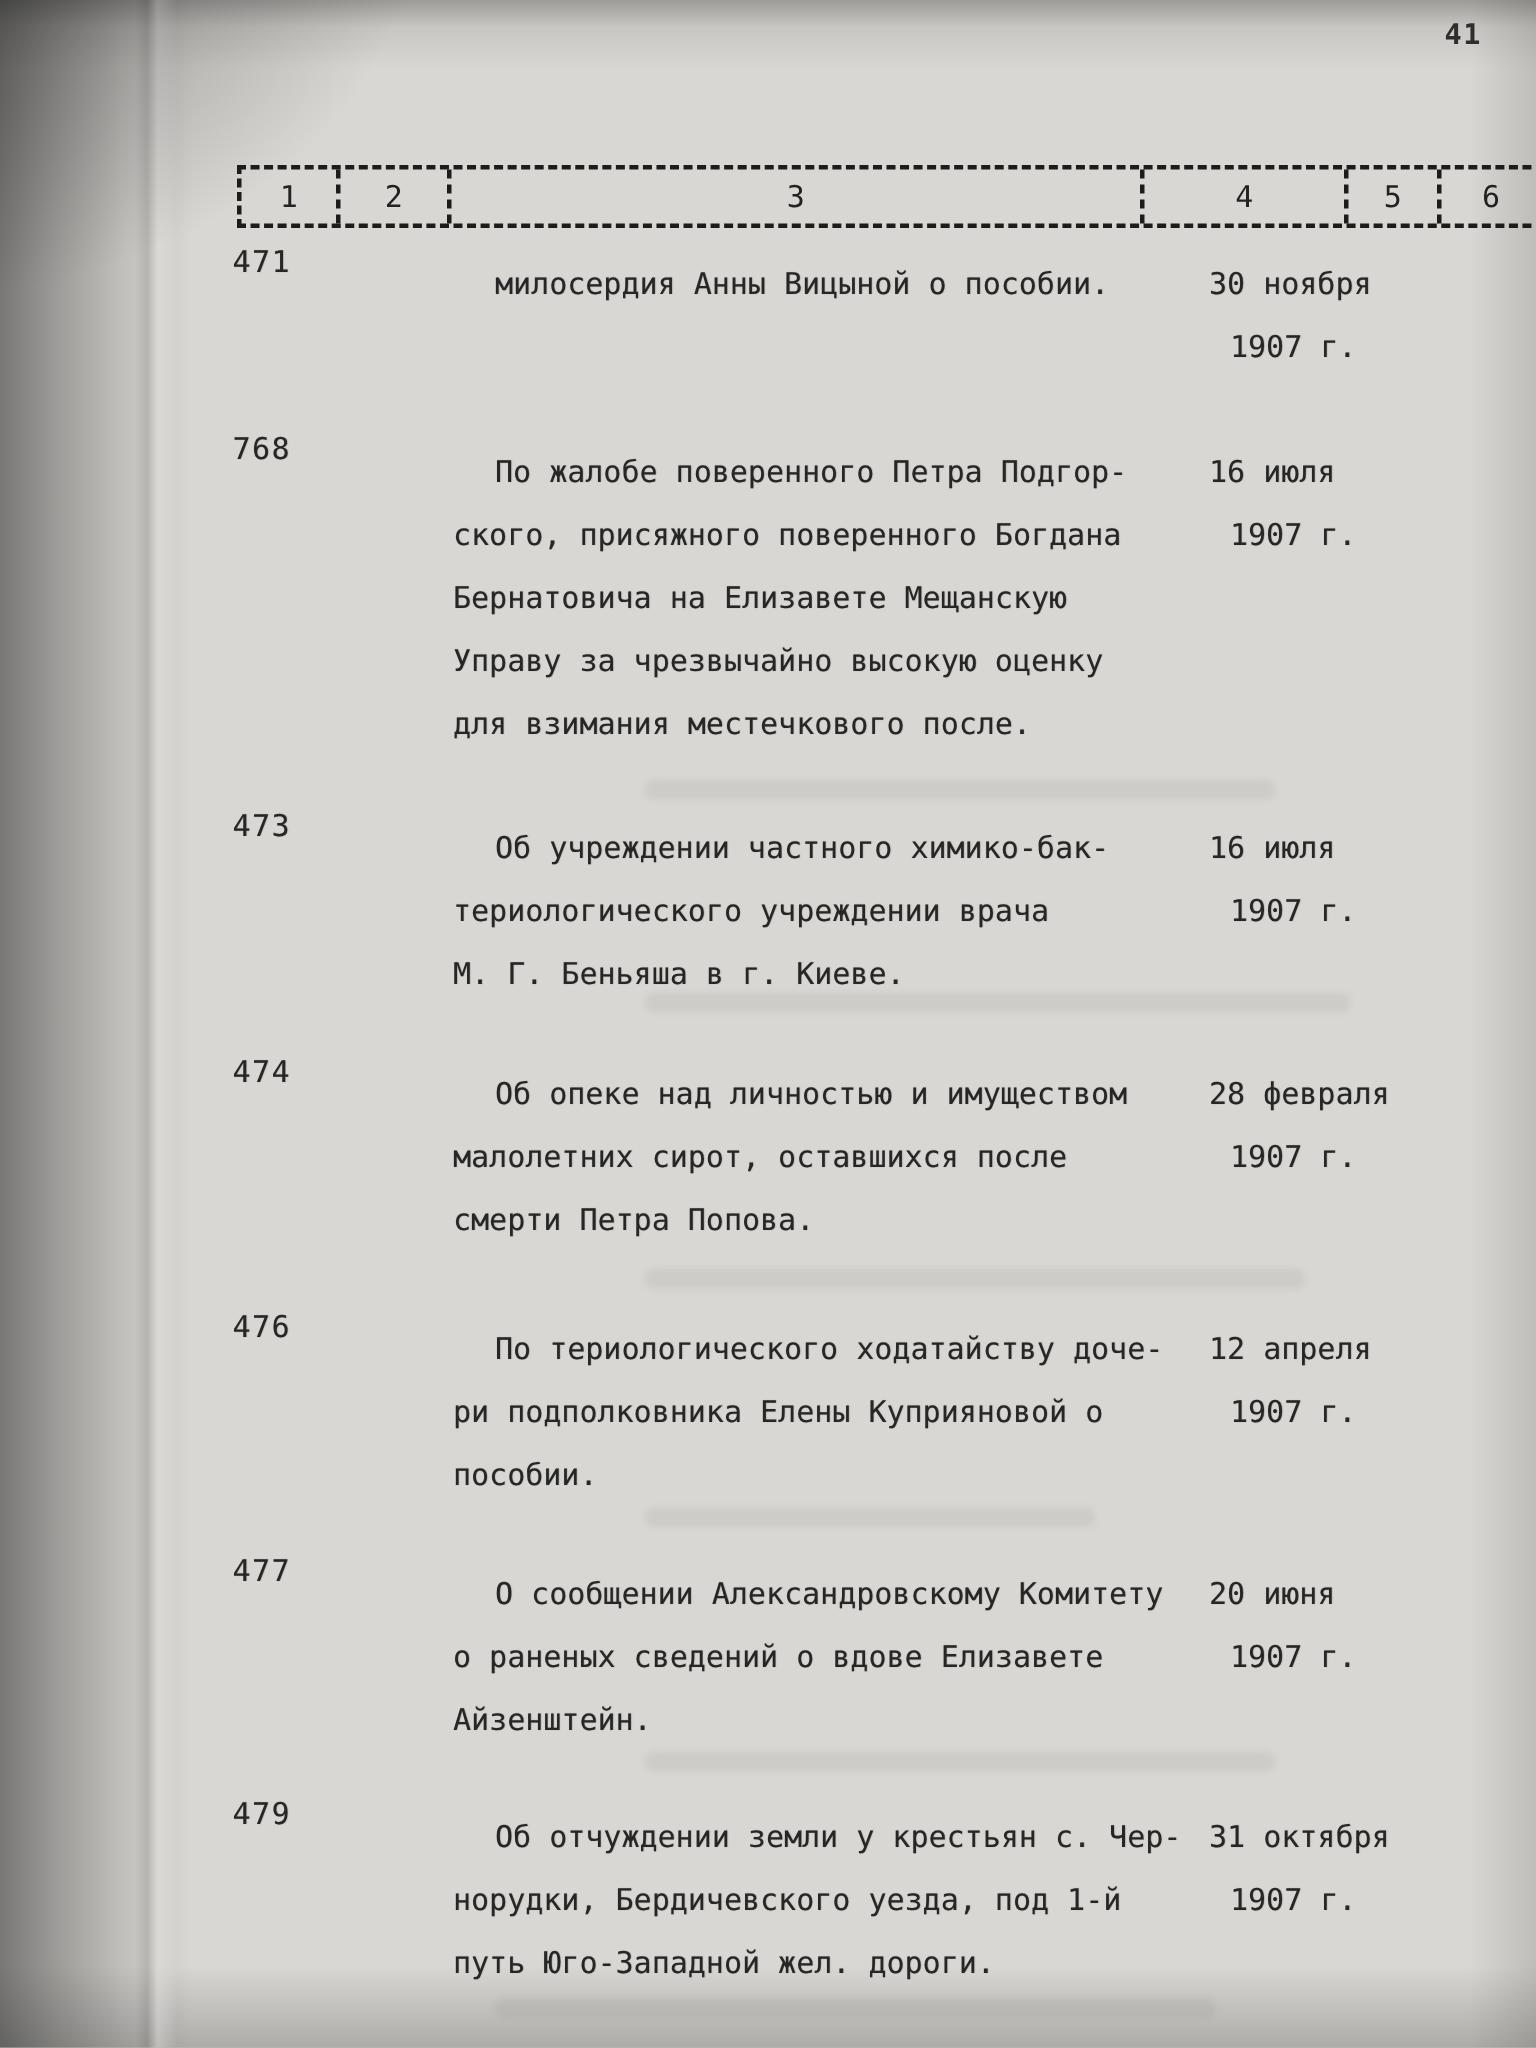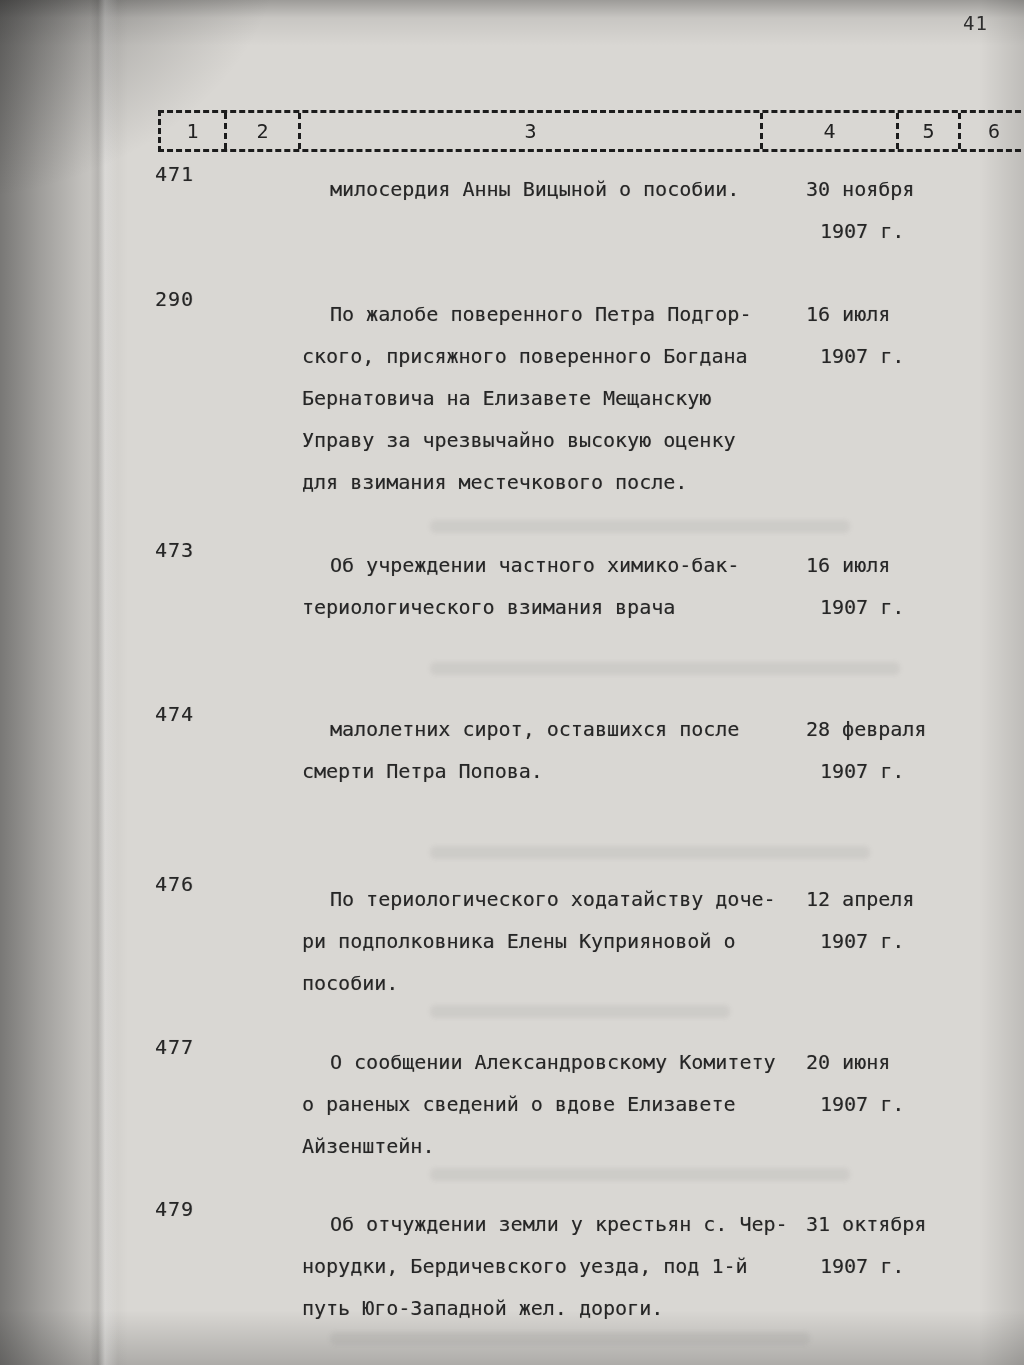--- a/index.html
+++ b/index.html
@@ -32,20 +32,21 @@
     filter: blur(2px);
     border-radius: 6px;
   }
   .page-number {
     position: absolute;
     top: 12px;
     left: 963px;
     font-size: 19px;
     color: #2e2e2e;
     letter-spacing: 1px;
+    font-weight: bold;
   }
   
   .header-table {
     position: absolute;
     top: 110px;
     left: 158px;
     width: 872px;
     height: 42px;
     display: flex;
     box-sizing: border-box;
@@ -150,47 +151,49 @@
         <div class="entry-number">471</div>
         <div class="entry-text">
           <div class="line">милосердия Анны Вицыной о пособии.</div>
         </div>
         <div class="entry-date">
           <div class="date-line d1">30 ноября</div>
           <div class="date-line d2">1907 г.</div>
         </div>
       </div>
       <div class="entry">
-        <div class="entry-number">290</div>
+        <div class="entry-number">768</div>
         <div class="entry-text">
           <div class="line">По жалобе поверенного Петра Подгор-</div>
           <div class="line">ского, присяжного поверенного Богдана</div>
           <div class="line">Бернатовича на Елизавете Мещанскую</div>
           <div class="line">Управу за чрезвычайно высокую оценку</div>
           <div class="line">для взимания местечкового после.</div>
         </div>
         <div class="entry-date">
           <div class="date-line d1">16 июля</div>
           <div class="date-line d2">1907 г.</div>
         </div>
       </div>
       <div class="entry">
         <div class="entry-number">473</div>
         <div class="entry-text">
           <div class="line">Об учреждении частного химико-бак-</div>
-          <div class="line">териологического взимания врача</div>
+          <div class="line">териологического учреждении врача</div>
+          <div class="line">М. Г. Беньяша в г. Киеве.</div>
         </div>
         <div class="entry-date">
           <div class="date-line d1">16 июля</div>
           <div class="date-line d2">1907 г.</div>
         </div>
       </div>
       <div class="entry">
         <div class="entry-number">474</div>
         <div class="entry-text">
+          <div class="line">Об опеке над личностью и имуществом</div>
           <div class="line">малолетних сирот, оставшихся после</div>
           <div class="line">смерти Петра Попова.</div>
         </div>
         <div class="entry-date">
           <div class="date-line d1">28 февраля</div>
           <div class="date-line d2">1907 г.</div>
         </div>
       </div>
       <div class="entry">
         <div class="entry-number">476</div>

